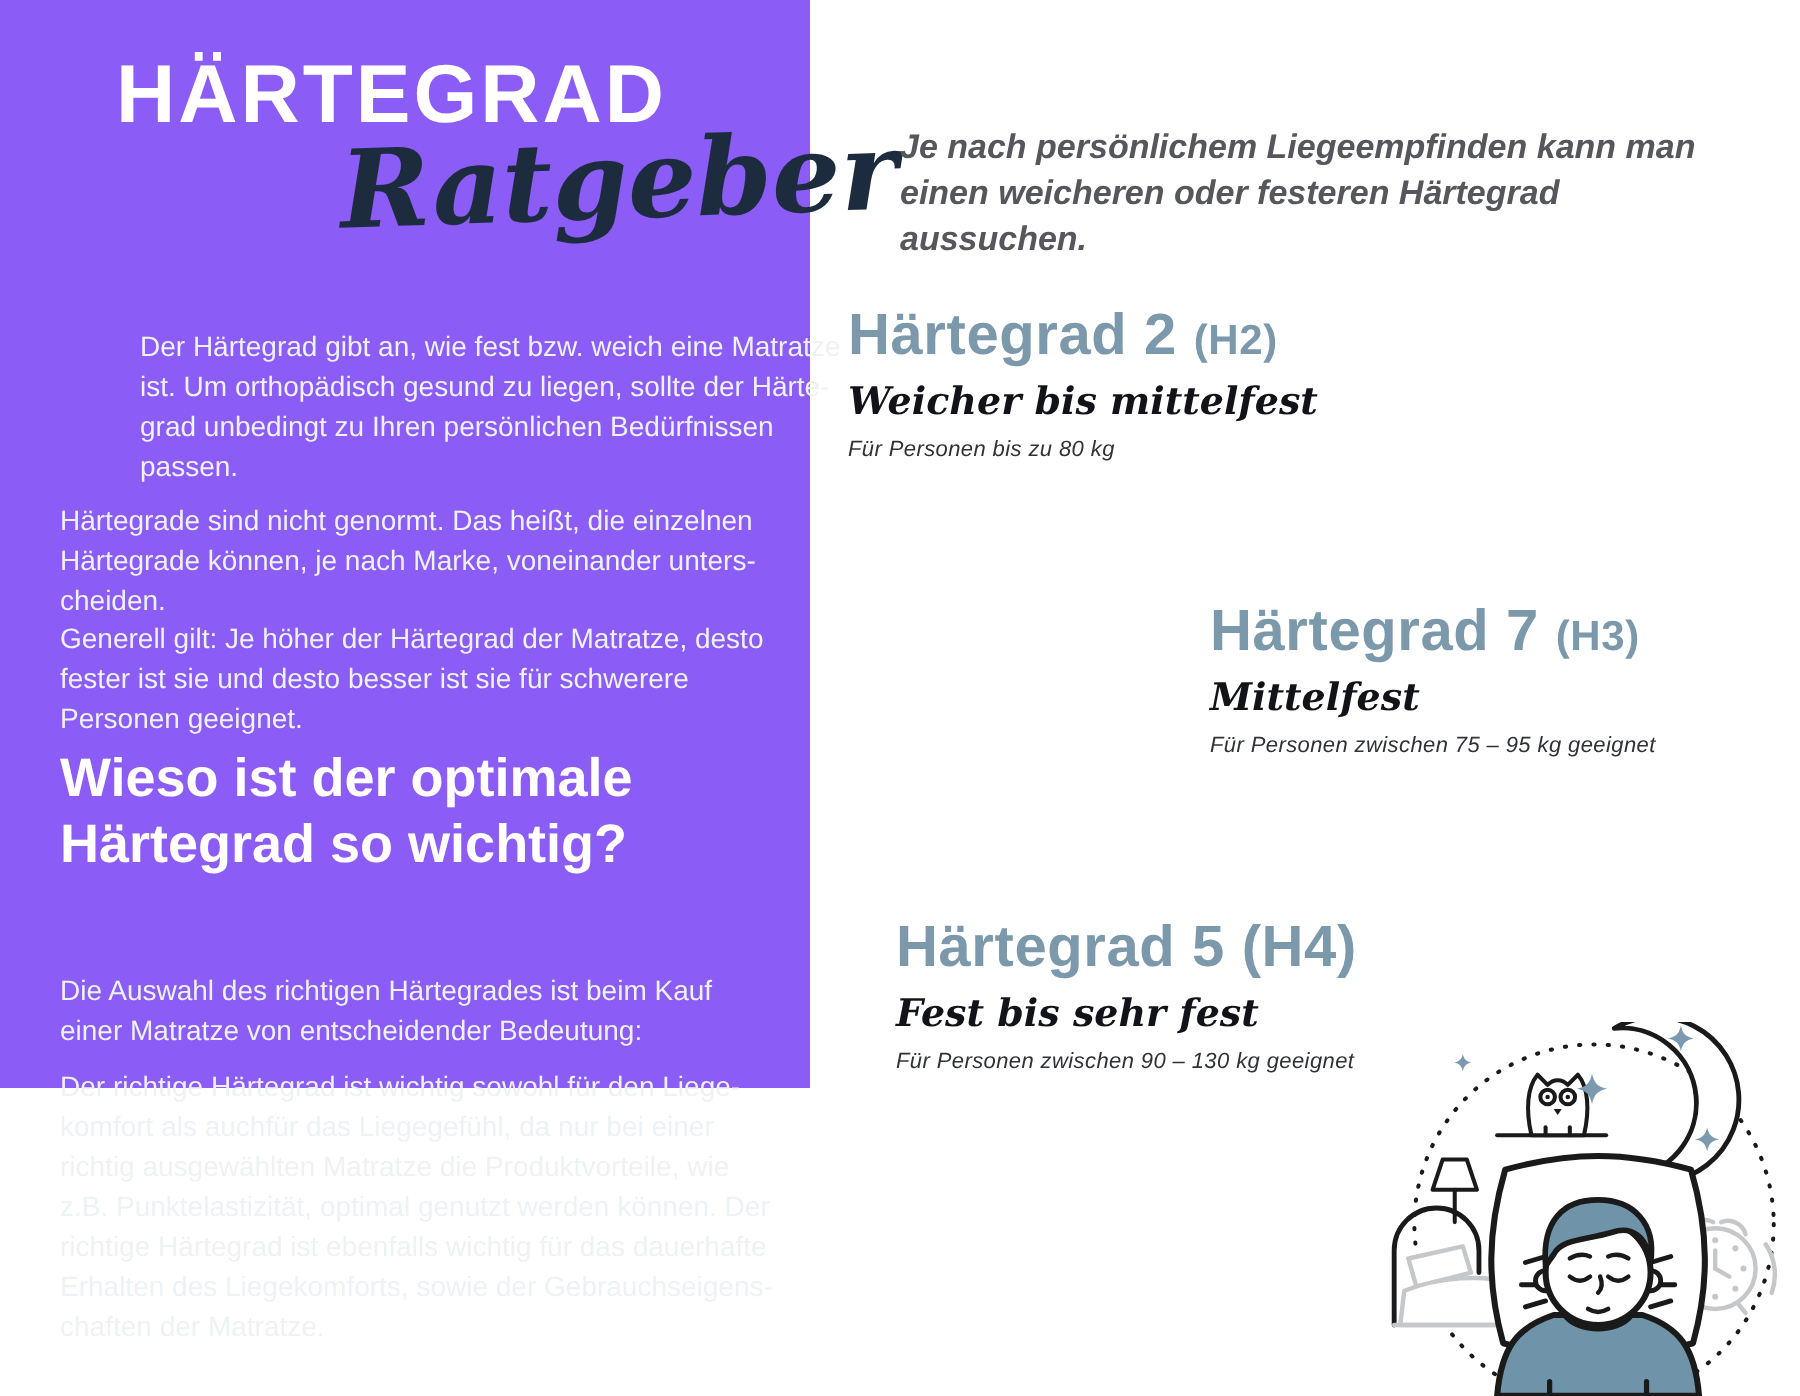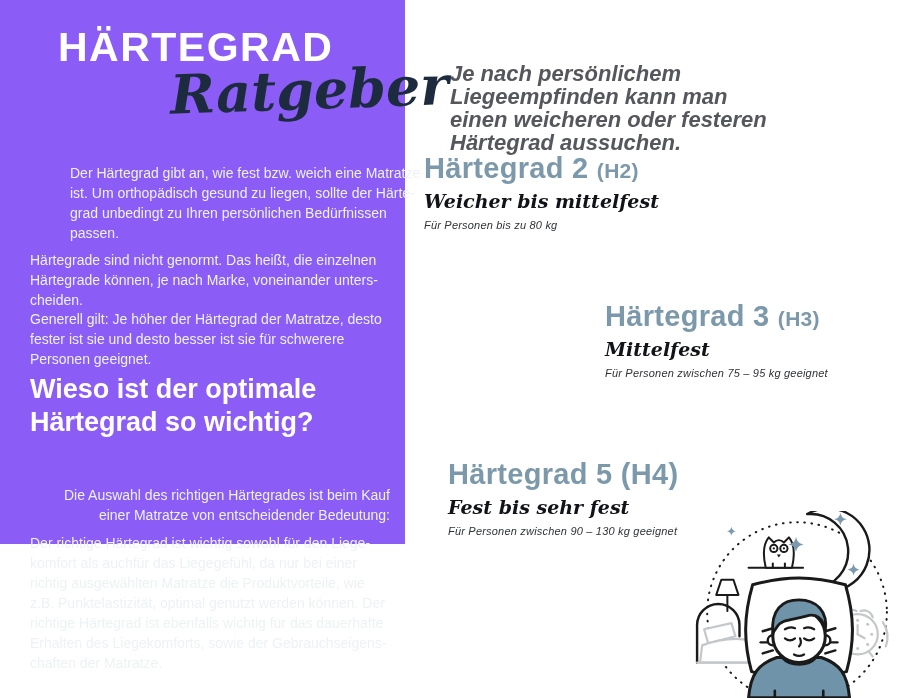--- a/index.html
+++ b/index.html
@@ -31,27 +31,27 @@
     white-space: pre-line;
   }
   .s-p1 { top: 163px; margin-left: 40px; }
   .s-p2 { top: 250px; }
   .s-p3 { top: 309px; }
   .s-heading {
     position: absolute; left: 30px; top: 373px; width: 350px;
     font-size: 27px; line-height: 33px; font-weight: 700; color: #ffffff;
     white-space: pre-line;
   }
-  .s-p4 { top: 485px; text-align: right; }
+  .s-p4 { top: 485px; }
   .s-p5 { top: 533px; }
 
   
   .intro {
     position: absolute; left: 450px; top: 62px; width: 400px;
-    font-size: 22px; line-height: 23px; font-weight: 700; font-style: italic;
+    font-size: 17px; line-height: 23px; font-weight: 700; font-style: italic;
     color: #55575c; white-space: pre-line;
   }
   .section { position: absolute; }
   .sec-h2 { left: 424px; top: 152px; }
   .sec-h3 { left: 605px; top: 300px; }
   .sec-h4 { left: 448px; top: 458px; }
   .sec-title {
     font-size: 29px; font-weight: 700; color: #7b99ab; letter-spacing: 0.3px;
   }
   .sec-code-small { font-size: 21px; }
@@ -108,21 +108,21 @@
     <div class="sec-title">
       <span>Härtegrad 2</span>
       <span class="sec-code-small">(H2)</span>
     </div>
     <div class="sec-feel">Weicher bis mittelfest</div>
     <div class="sec-desc">Für Personen bis zu 80 kg</div>
   </div>
 
   <div class="section sec-h3">
     <div class="sec-title">
-      <span>Härtegrad 3</span>
+      <span>Härtegrad 7</span>
       <span class="sec-code-small">(H3)</span>
     </div>
     <div class="sec-feel">Mittelfest</div>
     <div class="sec-desc">Für Personen zwischen 75 – 95 kg geeignet</div>
   </div>
 
   <div class="section sec-h4">
     <div class="sec-title">
       <span>Härtegrad 5</span>
       <span>(H4)</span>

